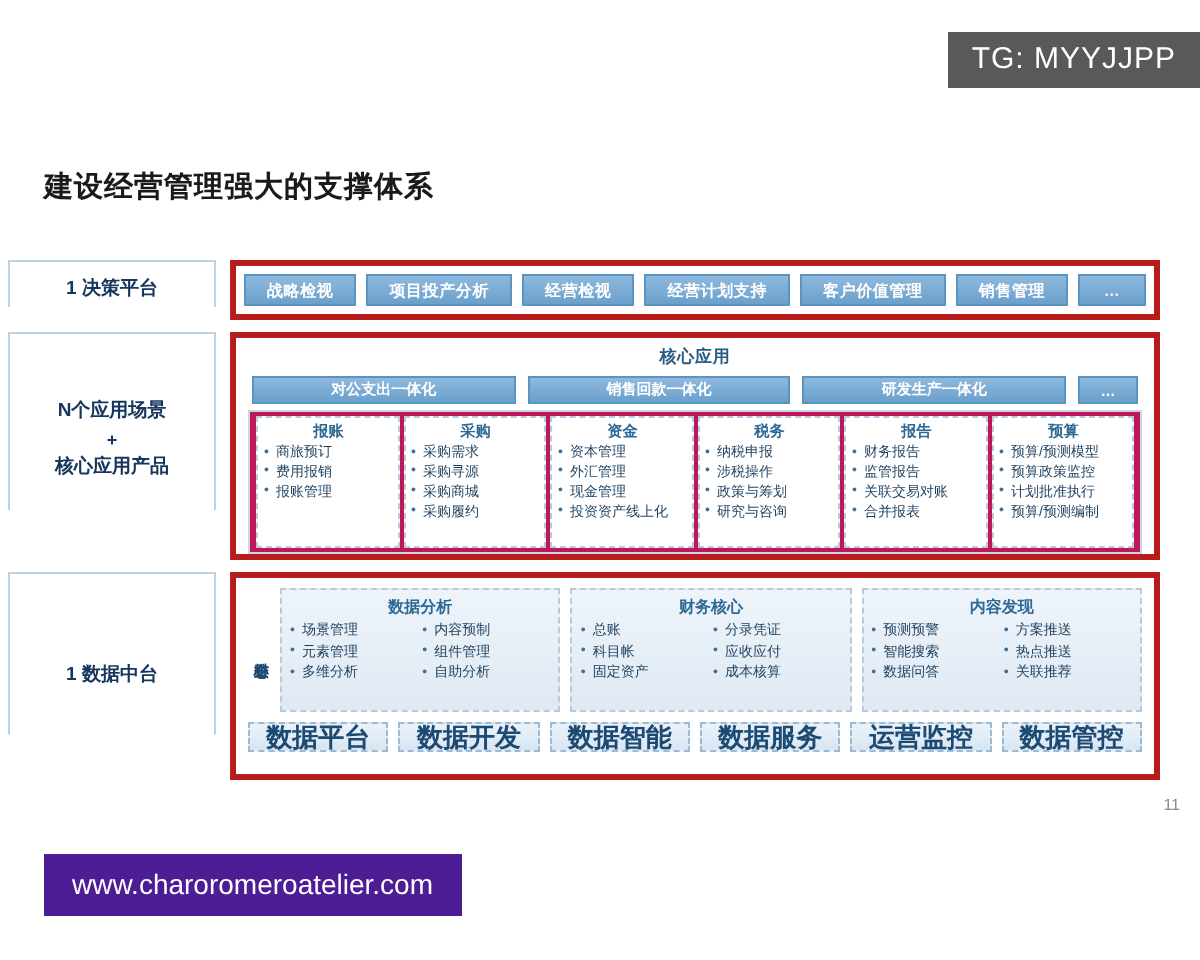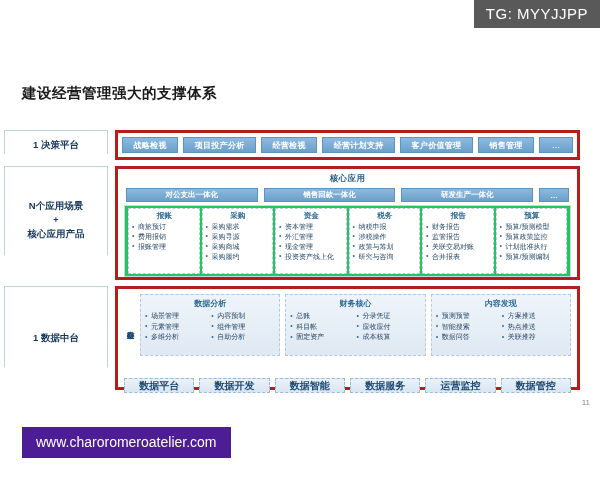--- a/index.html
+++ b/index.html
@@ -6,21 +6,21 @@
   html, body {
     width: 600px; height: 480px;
     background: #ffffff;
     font-family: "Liberation Sans", "DejaVu Sans", sans-serif;
     overflow: hidden;
   }
   .page { position: relative; width: 600px; height: 480px; background:#fff; }
 
   
   .wm-tg {
-    position: absolute; top: 0; right: 0;
+    position: absolute; top: 16px; right: 0;
     background: #595959; color: #fff;
     font-size: 15px; letter-spacing: .5px;
     padding: 5px 12px 6px 12px;
   }
   .wm-url {
     position: absolute; left: 22px; bottom: 22px;
     background: #4c1d95; color: #fff;
     font-size: 14px; padding: 7px 14px 8px 14px;
   }
   .page-num {
@@ -109,21 +109,21 @@
     border: 1px solid #5b93c2;
     color: #fff; font-size: 7.5px; font-weight: bold;
     display: flex; align-items: center; justify-content: center;
     white-space: nowrap;
   }
   .app-chip.ellipsis { flex: 0 0 30px; }
 
   .cols-wrap {
     display: flex;
     border: 1px solid #c9d7e3;
-    background: #22c55e;
+    background: #be185d;
     padding: 2px;
     height: 72px;
   }
   .col {
     flex: 1 1 0;
     border: 1px dashed #b9c9d8;
     margin: 0 1px;
     padding: 2px 2px 2px 3px;
     background: #ffffff;
   }
@@ -175,24 +175,23 @@
   }
   .dm-lists li::before {
     content: "•"; position: absolute; left: 0; top: -0.5px; color:#3d6f99;
   }
 
   .dm-bottom { display: flex; gap: 5px; margin-top: 5px; }
   .dm-chip {
     flex: 1 1 0; height: 15px;
     background: linear-gradient(#eaf2fa, #d8e6f2);
     border: 1px dashed #9dbad4;
-    color: #1d4a73; font-size: 10px; font-weight: bold;
+    color: #1d4a73; font-size: 13px; font-weight: bold;
     display: flex; align-items: center; justify-content: center;
     white-space: nowrap;
-    margin-top: 17px;
   }
 </style>
 </head>
 <body>
 
 <div class="page">
 
   <div class="wm-tg">TG: MYYJJPP</div>
 
   <div class="slide-title">建设经营管理强大的支撑体系</div>

